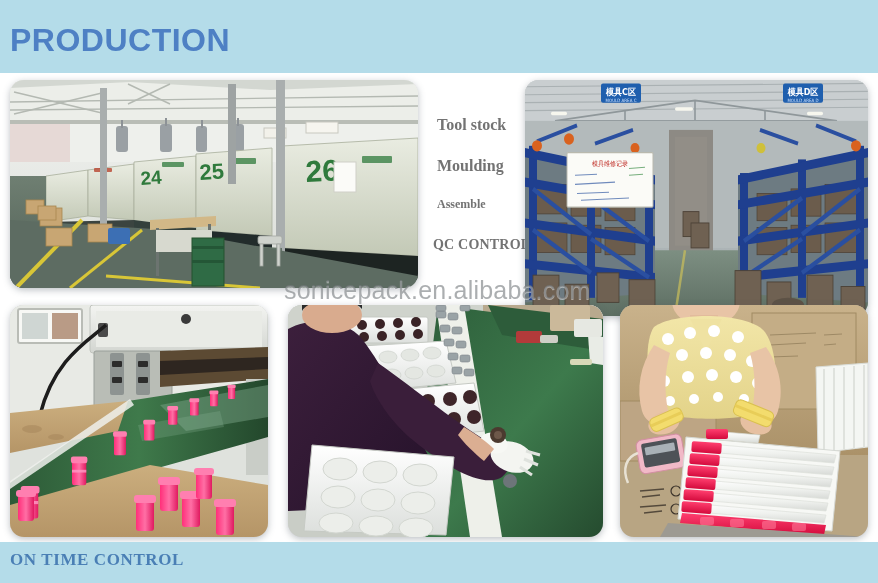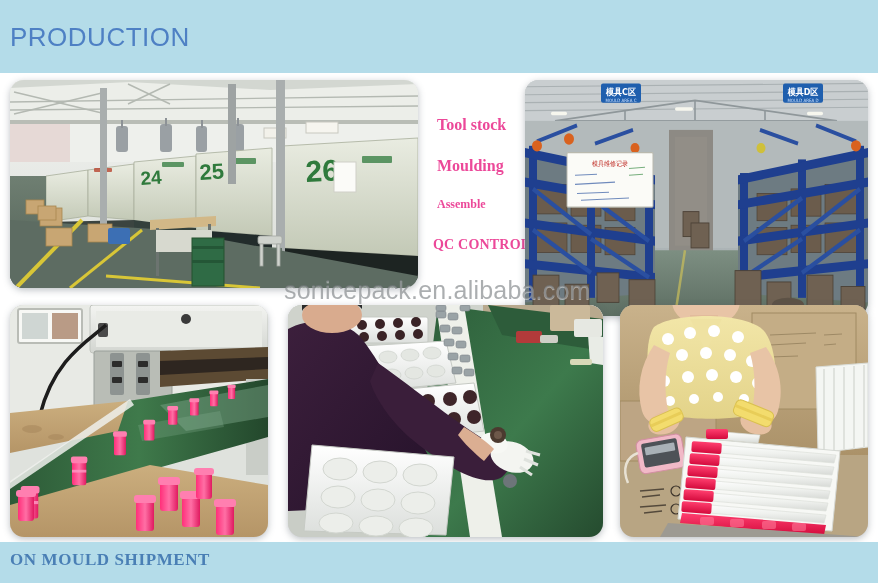--- a/index.html
+++ b/index.html
@@ -16,21 +16,21 @@
   .band{
     position:absolute;left:0;width:878px;
     background:#b4dce9;
   }
   #header-band{top:0;height:73px;}
   #footer-band{top:542px;height:41px;}
 
   #page-title{
     position:absolute;left:10px;top:22px;
     font-family:"Liberation Sans", sans-serif;
-    font-size:26px;font-weight:400;letter-spacing:.5px;
+    font-size:32px;font-weight:700;letter-spacing:.5px;
     color:#4e80c4;
     white-space:nowrap;
   }
   #footer-title{
     position:absolute;left:10px;top:550px;
     font-family:"Liberation Serif", serif;
     font-size:17px;font-weight:700;letter-spacing:.6px;
     color:#4a7fb5;
     white-space:nowrap;
   }
@@ -50,21 +50,21 @@
   #photo-conveyor{left:10px;  top:305px; width:258px; height:232px;}
   #photo-assembly{left:288px; top:305px; width:315px; height:232px;}
   #photo-packing {left:620px; top:305px; width:248px; height:232px;}
 
   
   #caption-list{
     position:absolute;left:437px;top:104px;width:86px;height:162px;
   }
   .caption-item{
     font-family:"Liberation Serif", serif;
-    font-weight:700;color:#ec4899;
+    font-weight:700;color:#737373;
     white-space:nowrap;
     line-height:1;
   }
   #caption-tool-stock{position:absolute;left:0;top:13px;font-size:16px;}
   #caption-moulding  {position:absolute;left:0;top:54px;font-size:16px;}
   #caption-assemble  {position:absolute;left:0;top:94px;font-size:12px;}
   #caption-qc-control{position:absolute;left:-4px;top:134px;font-size:14px;letter-spacing:.2px;}
 
   
   #watermark{
@@ -756,15 +756,15 @@
         <rect x="86" y="124" width="22" height="10" rx="2" fill="url(#pkRed)"></rect>
       </g>
 
       <polygon points="48,218 248,232 248,232 40,232" fill="#9d9a92"></polygon>
     </svg>
   </div>
 
   <div id="watermark">sonicepack.en.alibaba.com</div>
 
   <div class="band" id="footer-band"></div>
-  <div id="footer-title">ON MOULD SHIPMENT</div>
+  <div id="footer-title">ON TIME CONTROL</div>
 
 </div>
 
 </body></html>

